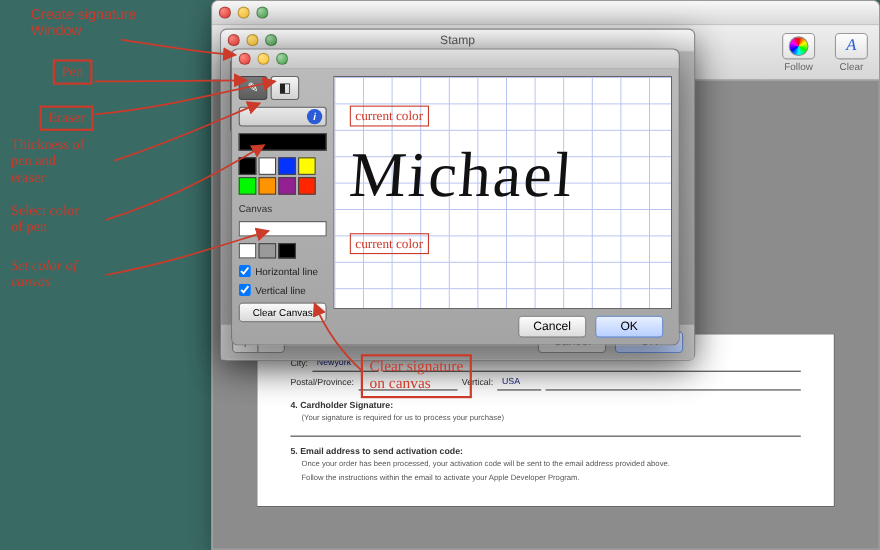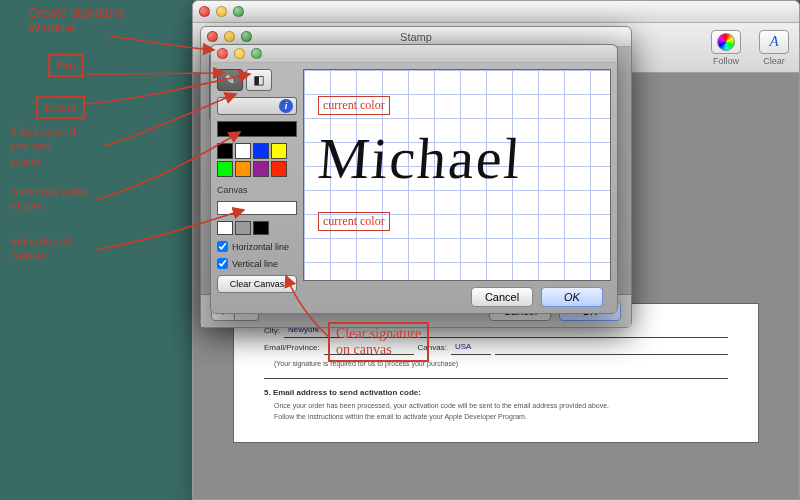--- a/index.html
+++ b/index.html
@@ -124,21 +124,21 @@
   .pillbtns button {
     width: 24px; height: 20px; border: 1px solid #888; background: linear-gradient(#fafafa,#dcdcdc);
     display:flex; align-items:center; justify-content:center; font-size:13px; color:#555; cursor:pointer;
   }
   .pillbtns button:first-child { border-radius: 4px 0 0 4px; }
   .pillbtns button:last-child { border-radius: 0 4px 4px 0; border-left: none; }
   .mac-btn {
     min-width: 62px; height: 20px; border: 1px solid #888; border-radius: 4px;
     background: linear-gradient(#fdfdfd, #dcdcdc); font-size: 11px; cursor: pointer;
   }
-  .mac-btn.default { background: linear-gradient(#e8f0ff, #b8cfff); border-color: #6a8fd8; font-style: italic; }
+  .mac-btn.default { background: linear-gradient(#e8f0ff, #b8cfff); border-color: #6a8fd8; }
 
   
   .sig-window {
     position: absolute; left: 210px; top: 44px; width: 408px; height: 270px;
     background: linear-gradient(#bcbcbc, #a4a4a4);
     border: 1px solid #777; border-radius: 6px;
     box-shadow: 0 10px 36px rgba(0,0,0,0.5);
     display: flex; flex-direction: column;
   }
   .sig-window .titlebar { height: 18px; background: linear-gradient(#e0e0e0,#c6c6c6); }
@@ -264,27 +264,28 @@
   </div>
 
   <div class="doc-area">
     <div class="page">
       <div class="row">
           <span class="lbl">City:</span>
           <span class="val" style="min-width:60px">Newyork</span>
           <span class="line flex"></span>
         </div>
       <div class="row">
-        <span class="lbl">Email/Province:</span>
+        <span class="lbl">Postal/Province:</span>
           <span class="line" style="width:90px"></span>
-        <span class="lbl">Canvas:</span>
+        <span class="lbl">Vertical:</span>
           <span class="val" style="min-width:40px">USA</span>
           <span class="line flex"></span>
       </div>
 
+      <h4>4. Cardholder Signature:</h4>
       <div class="note">(Your signature is required for us to process your purchase)</div>
       <div class="row">
           <span class="line flex"></span>
         </div>
 
       <h4>5. Email address to send activation code:</h4>
       <div class="note">Once your order has been processed, your activation code will be sent to the email address provided above.</div>
       <div class="note">Follow the instructions within the email to activate your Apple Developer Program.</div>
     </div>
   </div>
@@ -393,23 +394,23 @@
 </div>
 
 <div class="anno" style="left:28px; top:6px; width:140px;"><span style="white-space:pre-line">Create signature
 Window</span></div>
 
 <div class="anno anno-box" style="left:48px; top:54px;">Pen</div>
 <div class="anno anno-box" style="left:36px; top:96px;">Eraser</div>
 <div class="anno" style="left:10px; top:124px; width:110px; white-space:pre-line;">Thickness of
 pen and
 eraser</div>
-<div class="anno" style="left:10px; top:184px; width:110px; white-space:pre-line;">Newyork color
+<div class="anno" style="left:10px; top:184px; width:110px; white-space:pre-line;">Select color
 of pen</div>
-<div class="anno" style="left:10px; top:234px; width:110px; white-space:pre-line;">Set color of
+<div class="anno" style="left:10px; top:234px; width:110px; white-space:pre-line;font-style:italic;">Set color of
 canvas</div>
 <div class="anno anno-box" style="left:328px; top:322px; white-space:pre-line; font-size:14px;">Clear signature
 on canvas</div>
 
 <svg class="arrows">
   <defs>
     <marker id="ah" markerWidth="8" markerHeight="8" refX="7" refY="4" orient="auto">
       <path d="M0,0 L8,4 L0,8 Z" fill="#cc3a2a"></path>
     </marker>
   </defs>

